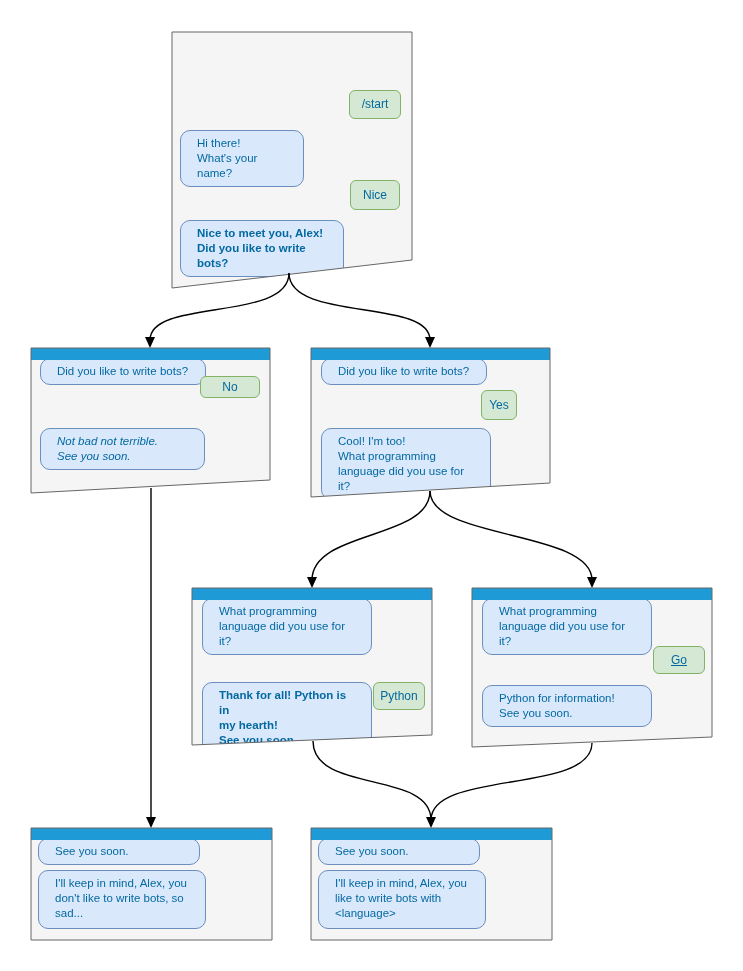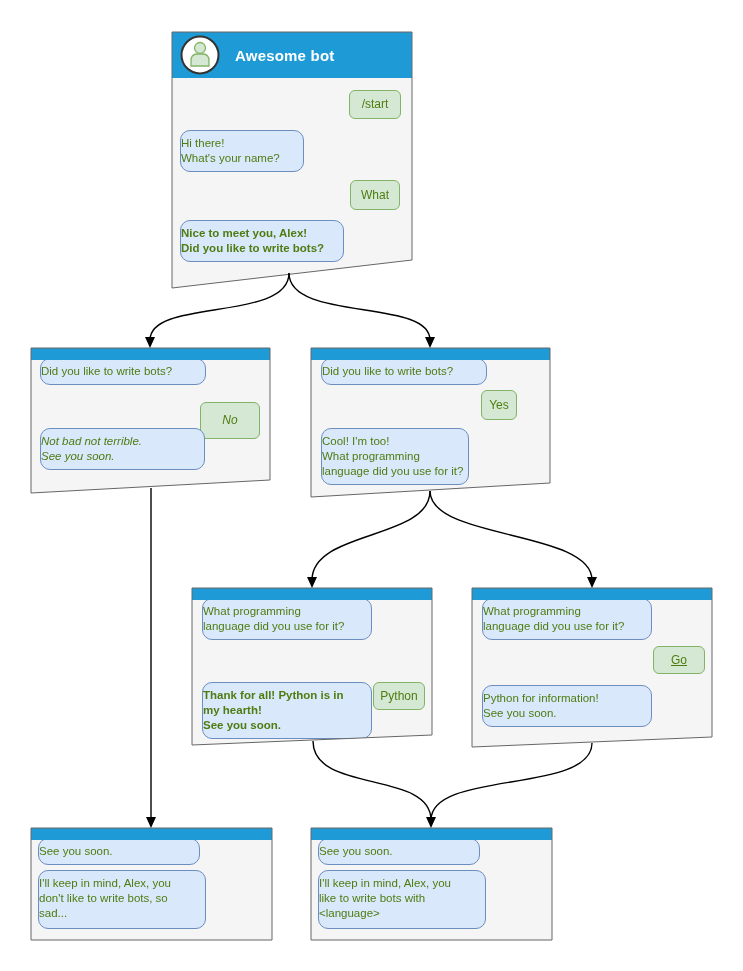--- a/index.html
+++ b/index.html
@@ -19,26 +19,26 @@
   .titlebar .title {
     color:#ffffff; font-size:15px; font-weight:bold; margin-left:15px;
     letter-spacing:0.2px;
   }
   .bar {
     position:absolute; left:0; top:0; width:100%; height:12px;
     background:#1e9bd7; z-index:3;
   }
   .msg {
     position:absolute; box-sizing:border-box; z-index:2;
-    font-size:11.5px; line-height:15px; color:#4d7c0f;
+    font-size:11.5px; line-height:15px; color:#0369a1;
     white-space:pre-line; border-radius:10px;
   }
   .msg.bot {
     background:#dae8fc; border:1px solid #6c8ebf;
-    padding:5px 0; text-align:left;
+    padding:5px 16px; text-align:left;
   }
   .msg.user {
     background:#d5e8d4; border:1px solid #82b366; border-radius:6px;
     display:flex; align-items:center; justify-content:center;
     font-size:12px; text-align:center;
   }
   svg.overlay {
     position:absolute; left:0; top:0; z-index:10; pointer-events:none;
   }
   .outline { fill:none; stroke:#666666; stroke-width:1; }
@@ -57,49 +57,41 @@
               clip-path:polygon(0 0,100% 0,100% 149px,0 100%); }
   #w-endno  { left:31px;  top:828px; width:241px; height:112px; }
   #w-endlang{ left:311px; top:828px; width:241px; height:112px; }
 </style>
 </head>
 <body>
 
 <div class="canvas">
 
   <div class="window" id="w-root">
-    <div class="titlebar">
-      <svg class="avatar" width="40" height="40" viewBox="0 0 40 40">
-        <circle cx="20" cy="20" r="18.5" fill="#ffffff" stroke="#333333" stroke-width="2"></circle>
-        <circle cx="20" cy="13" r="5.5" fill="#d5e8d4" stroke="#82b366" stroke-width="1.3"></circle>
-        <path d="M11 31 v-5 q0 -7 6 -7 h6 q6 0 6 7 v5 z" fill="#d5e8d4" stroke="#82b366" stroke-width="1.3"></path>
-      </svg>
-      <span class="title">Awesome bot</span>
-    </div>
     <div class="msg user" style="left:177px;top:58px;width:52px;height:29px;">/start</div>
     <div class="msg bot" style="left:8px;top:98px;width:124px;min-height:40px;">Hi there!
 What's your name?</div>
-    <div class="msg user" style="left:178px;top:148px;width:50px;height:30px;">What</div>
+    <div class="msg user" style="left:178px;top:148px;width:50px;height:30px;">Nice</div>
     <div class="msg bot" style="left:8px;top:188px;width:164px;min-height:41px;font-weight:bold;">Nice to meet you, Alex!
 Did you like to write bots?</div>
   </div>
 
   <div class="window" id="w-no">
     <div class="bar"></div>
     <div class="msg bot" style="left:9px;top:10px;width:166px;min-height:26px;">Did you like to write bots?</div>
-    <div class="msg user" style="left:169px;top:54px;width:60px;height:37px;font-style:italic;">No</div>
+    <div class="msg user" style="left:169px;top:28px;width:60px;height:22px;">No</div>
     <div class="msg bot" style="left:9px;top:80px;width:165px;min-height:40px;font-style:italic;">Not bad not terrible.
 See you soon.</div>
   </div>
 
   <div class="window" id="w-yes">
     <div class="bar"></div>
     <div class="msg bot" style="left:10px;top:10px;width:166px;min-height:26px;">Did you like to write bots?</div>
     <div class="msg user" style="left:170px;top:42px;width:36px;height:30px;">Yes</div>
-    <div class="msg bot" style="left:10px;top:80px;width:148px;min-height:54px;">Cool! I'm too!
+    <div class="msg bot" style="left:10px;top:80px;width:170px;min-height:54px;">Cool! I'm too!
 What programming
 language did you use for it?</div>
   </div>
 
   <div class="window" id="w-python">
     <div class="bar"></div>
     <div class="msg bot" style="left:10px;top:10px;width:170px;min-height:40px;">What programming
 language did you use for it?</div>
     <div class="msg user" style="left:181px;top:58px;width:52px;height:28px;margin-top:36px;">Python</div>
     <div class="msg bot" style="left:10px;top:94px;width:170px;min-height:48px;font-weight:bold;">Thank for all! Python is in

